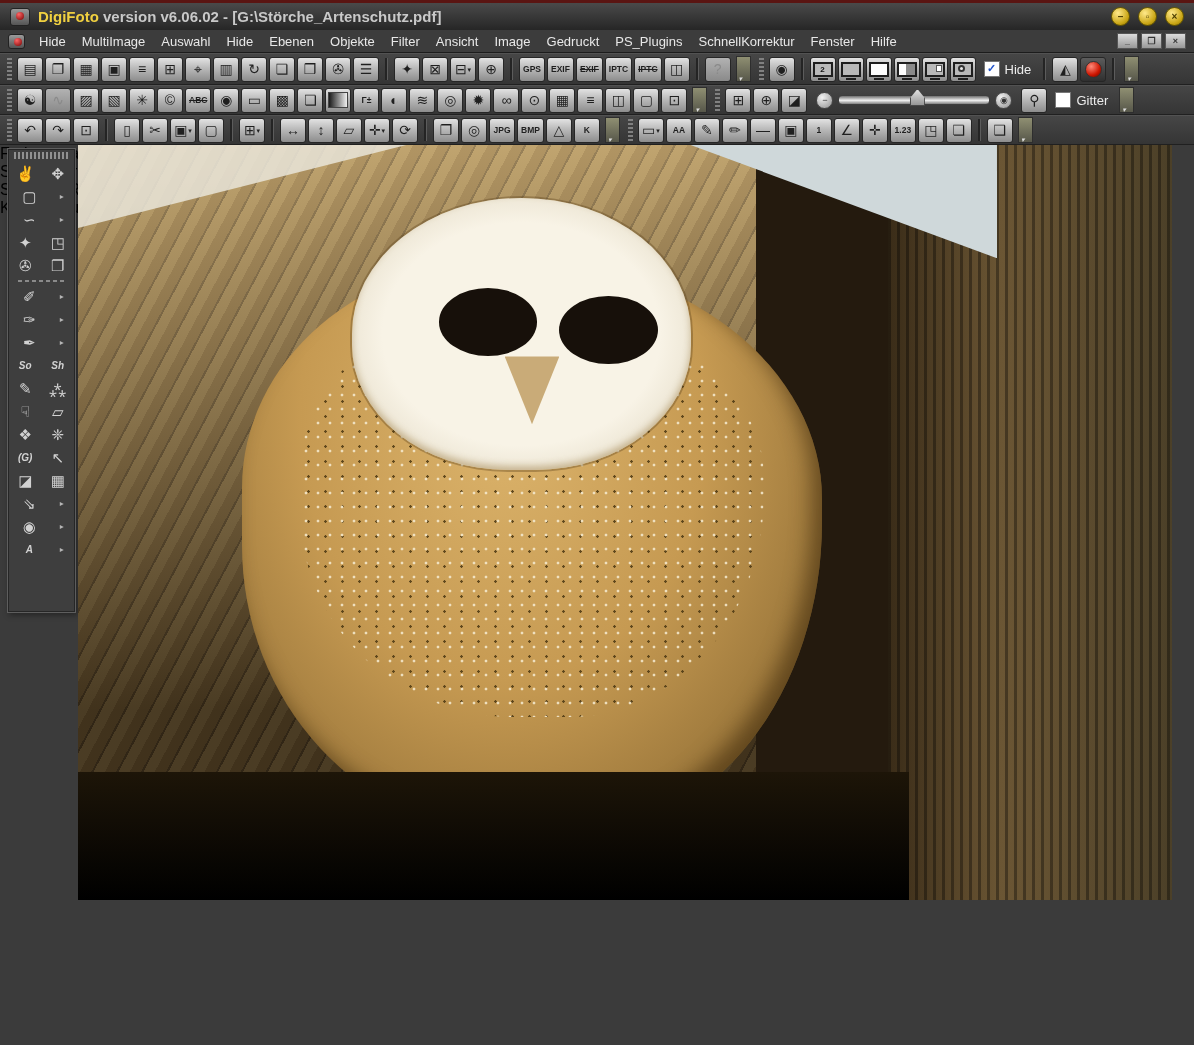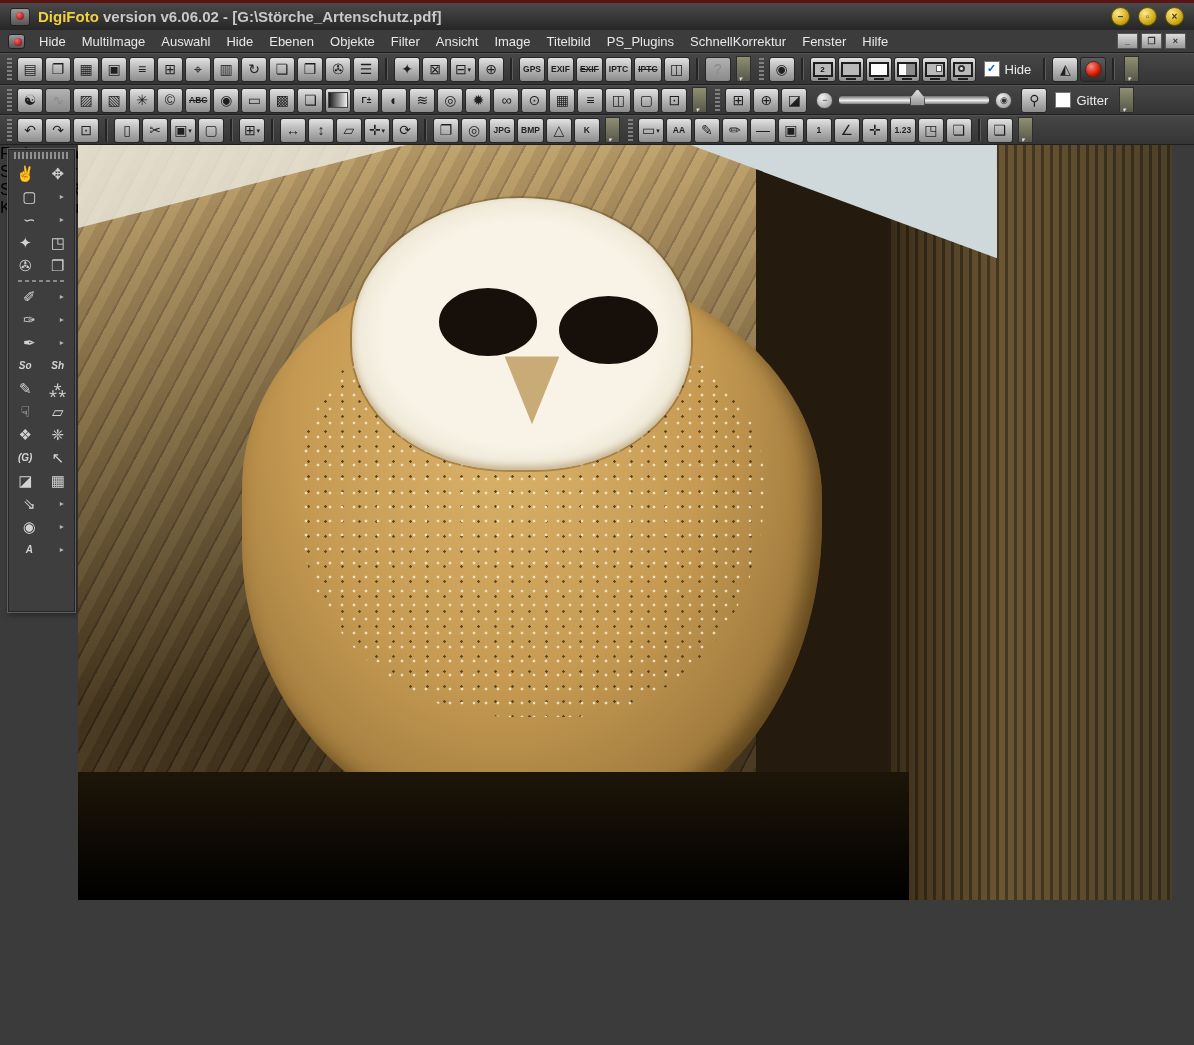--- a/index.html
+++ b/index.html
@@ -212,21 +212,21 @@
 
     <span class="menu-item">Hide</span>
         <span class="menu-item">MultiImage</span>
         <span class="menu-item">Auswahl</span>
         <span class="menu-item">Hide</span>
         <span class="menu-item">Ebenen</span>
         <span class="menu-item">Objekte</span>
         <span class="menu-item">Filter</span>
         <span class="menu-item">Ansicht</span>
         <span class="menu-item">Image</span>
-        <span class="menu-item">Titelbild</span>
+        <span class="menu-item">Gedruckt</span>
         <span class="menu-item">PS_Plugins</span>
         <span class="menu-item">SchnellKorrektur</span>
         <span class="menu-item">Fenster</span>
         <span class="menu-item">Hilfe</span>
       </nav>
     <span class="mdictl">
 
     <button>_</button>
         <button>❐</button>
         <button>×</button>

